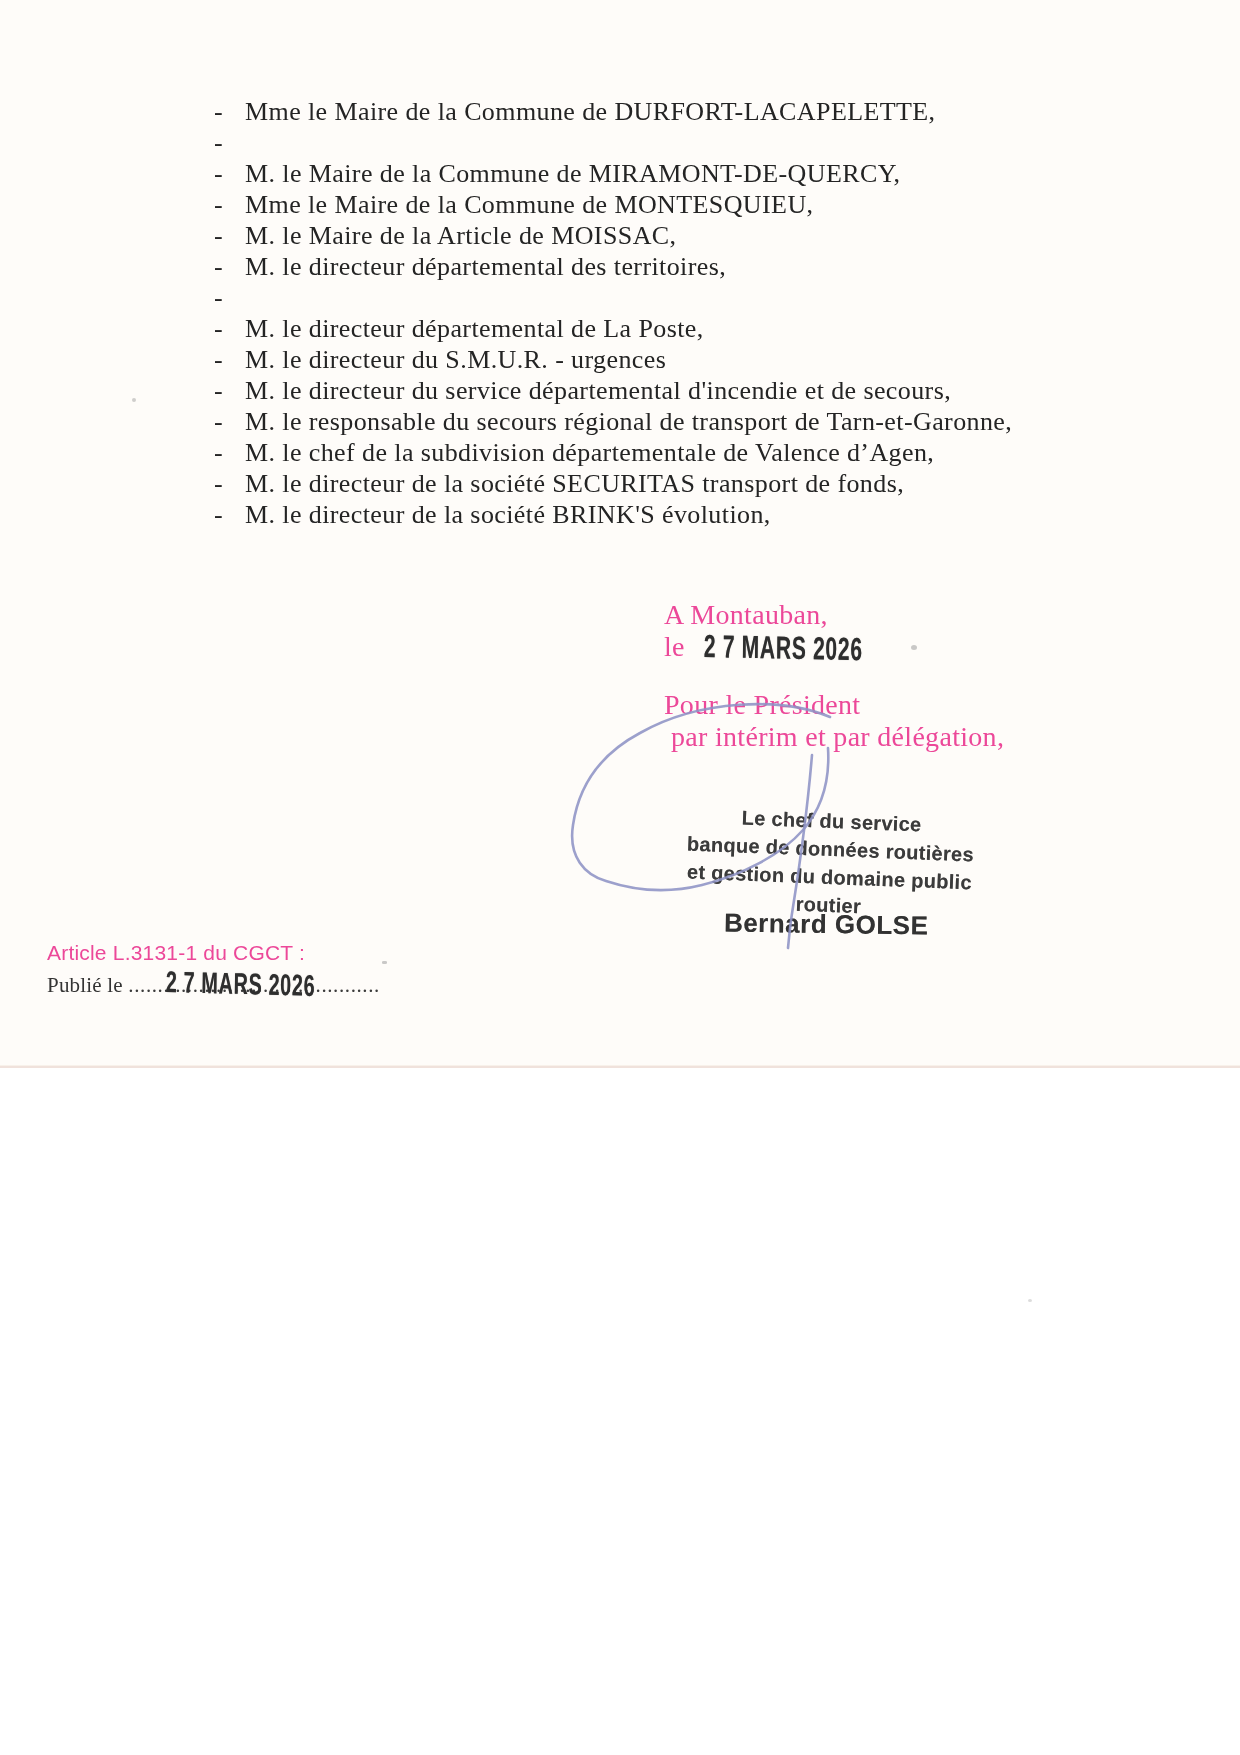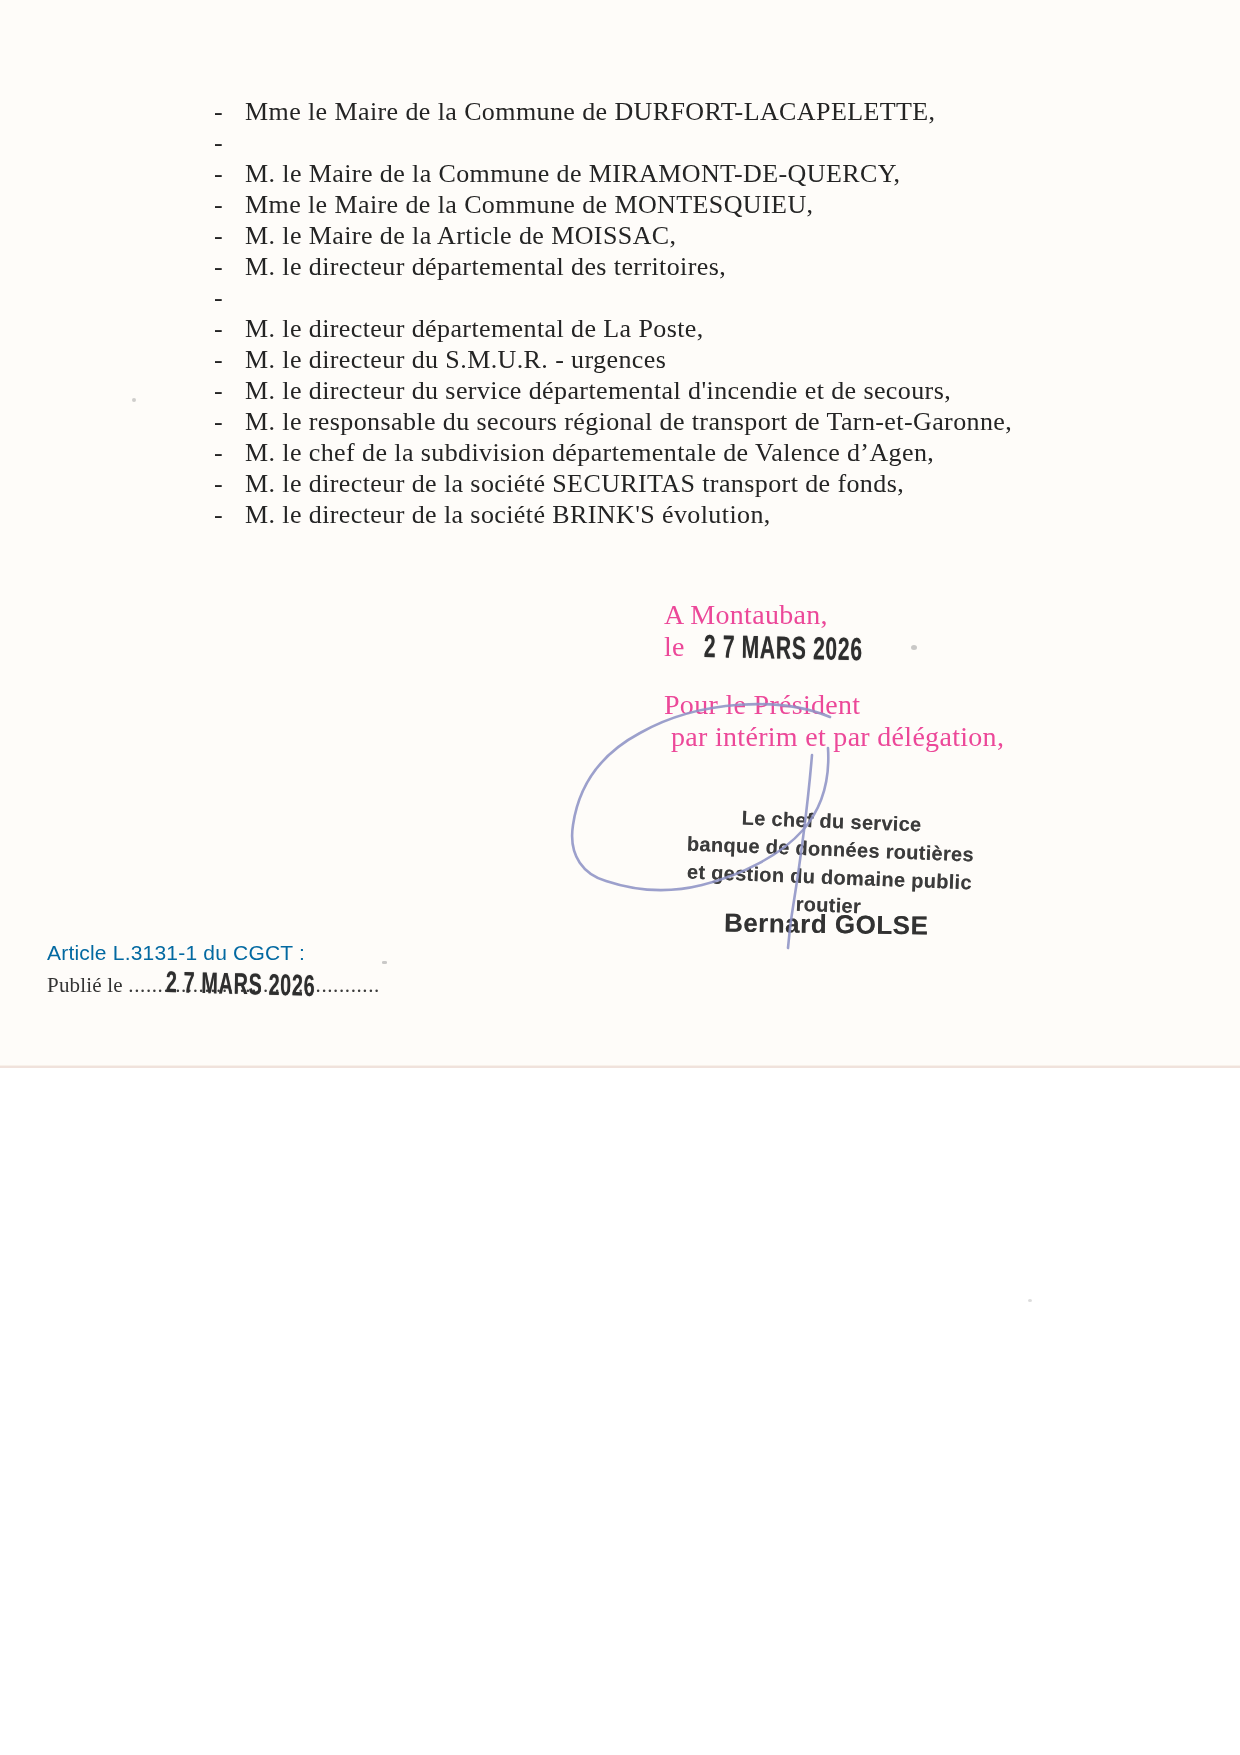--- a/index.html
+++ b/index.html
@@ -98,21 +98,21 @@
   }
   .signature path{
     fill:none;stroke:#8e93c5;stroke-width:2.6;
     stroke-linecap:round;stroke-linejoin:round;opacity:0.88;
   }
 
   
   .article-line{
     position:absolute;left:47px;top:941px;
     font-family:"Liberation Sans", sans-serif;
-    font-size:21px;color:#0369a1;letter-spacing:0.2px;
+    font-size:21px;color:#ec4899;letter-spacing:0.2px;
     white-space:nowrap;
   }
   .publie-line{
     position:absolute;left:47px;top:973px;
     font-family:Liberation Serif, serif;
     font-size:21px;color:#343434;letter-spacing:0.2px;
     white-space:nowrap;z-index:1;
   }
   .publie-line .dots{letter-spacing:0.6px;color:#3c3c3c;}
 

